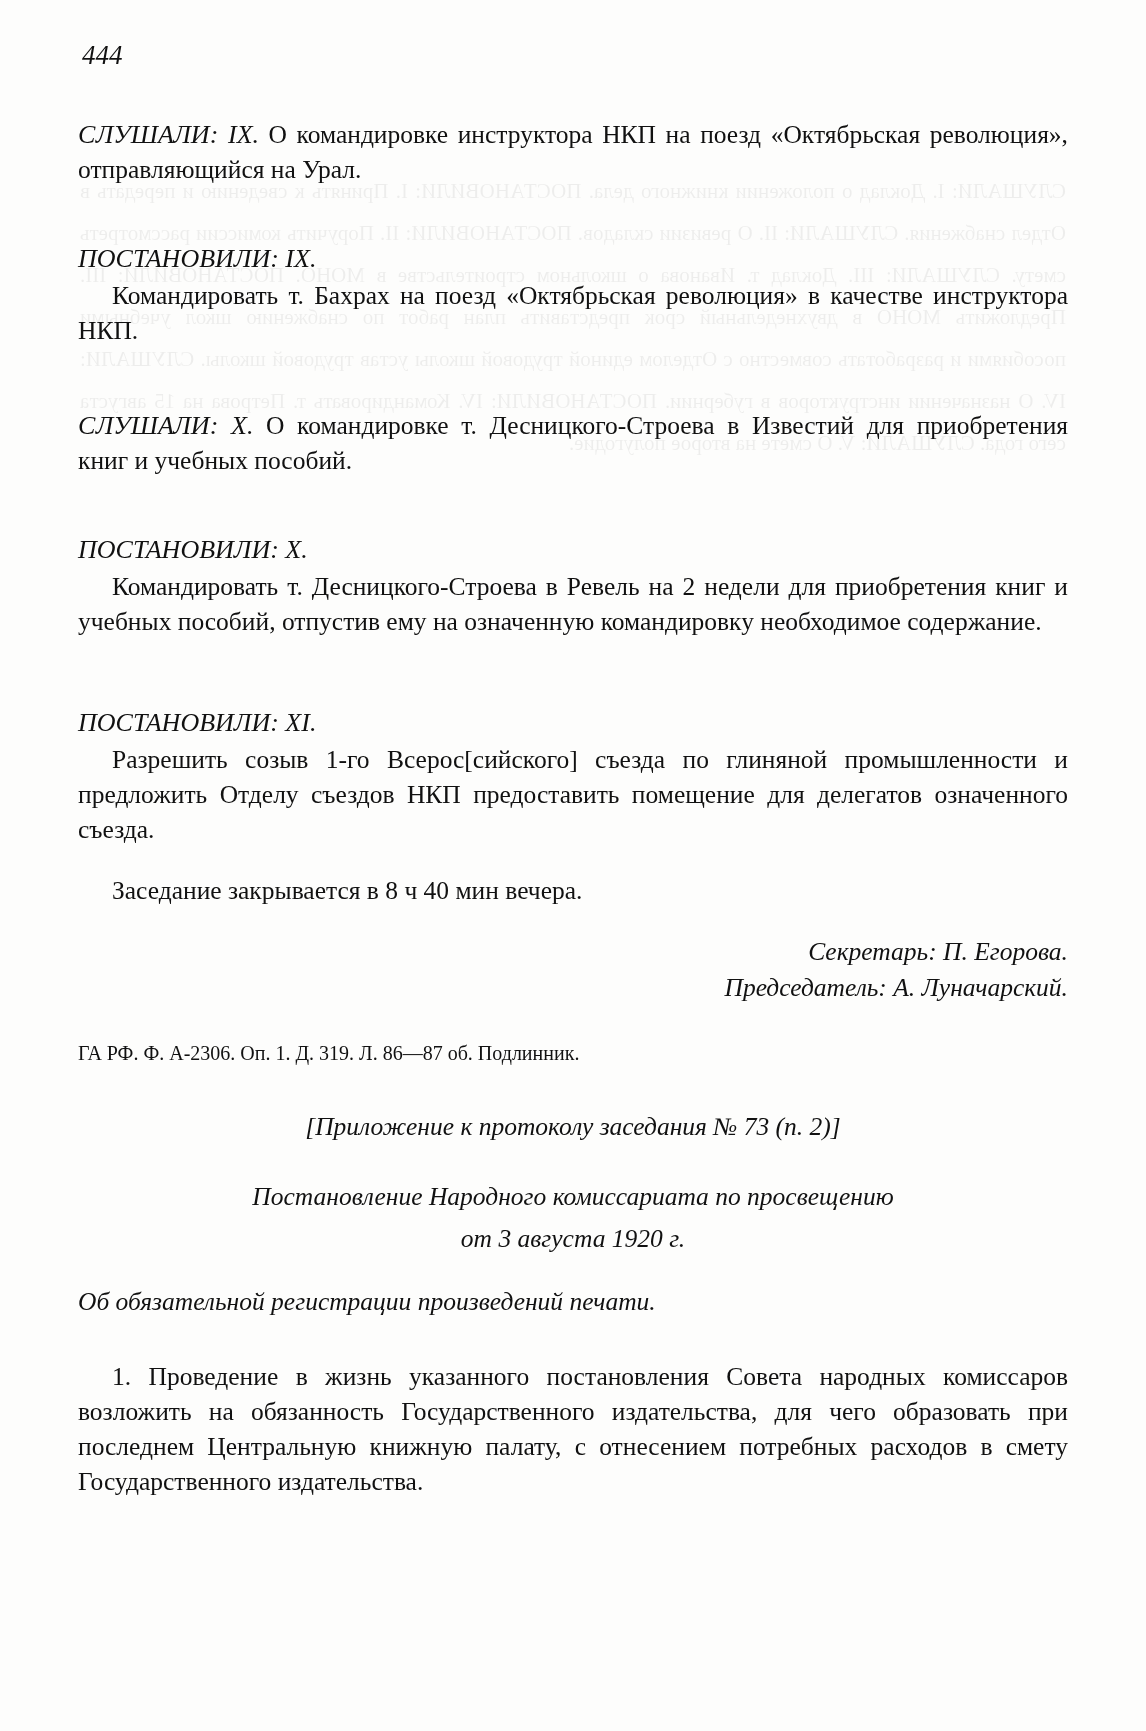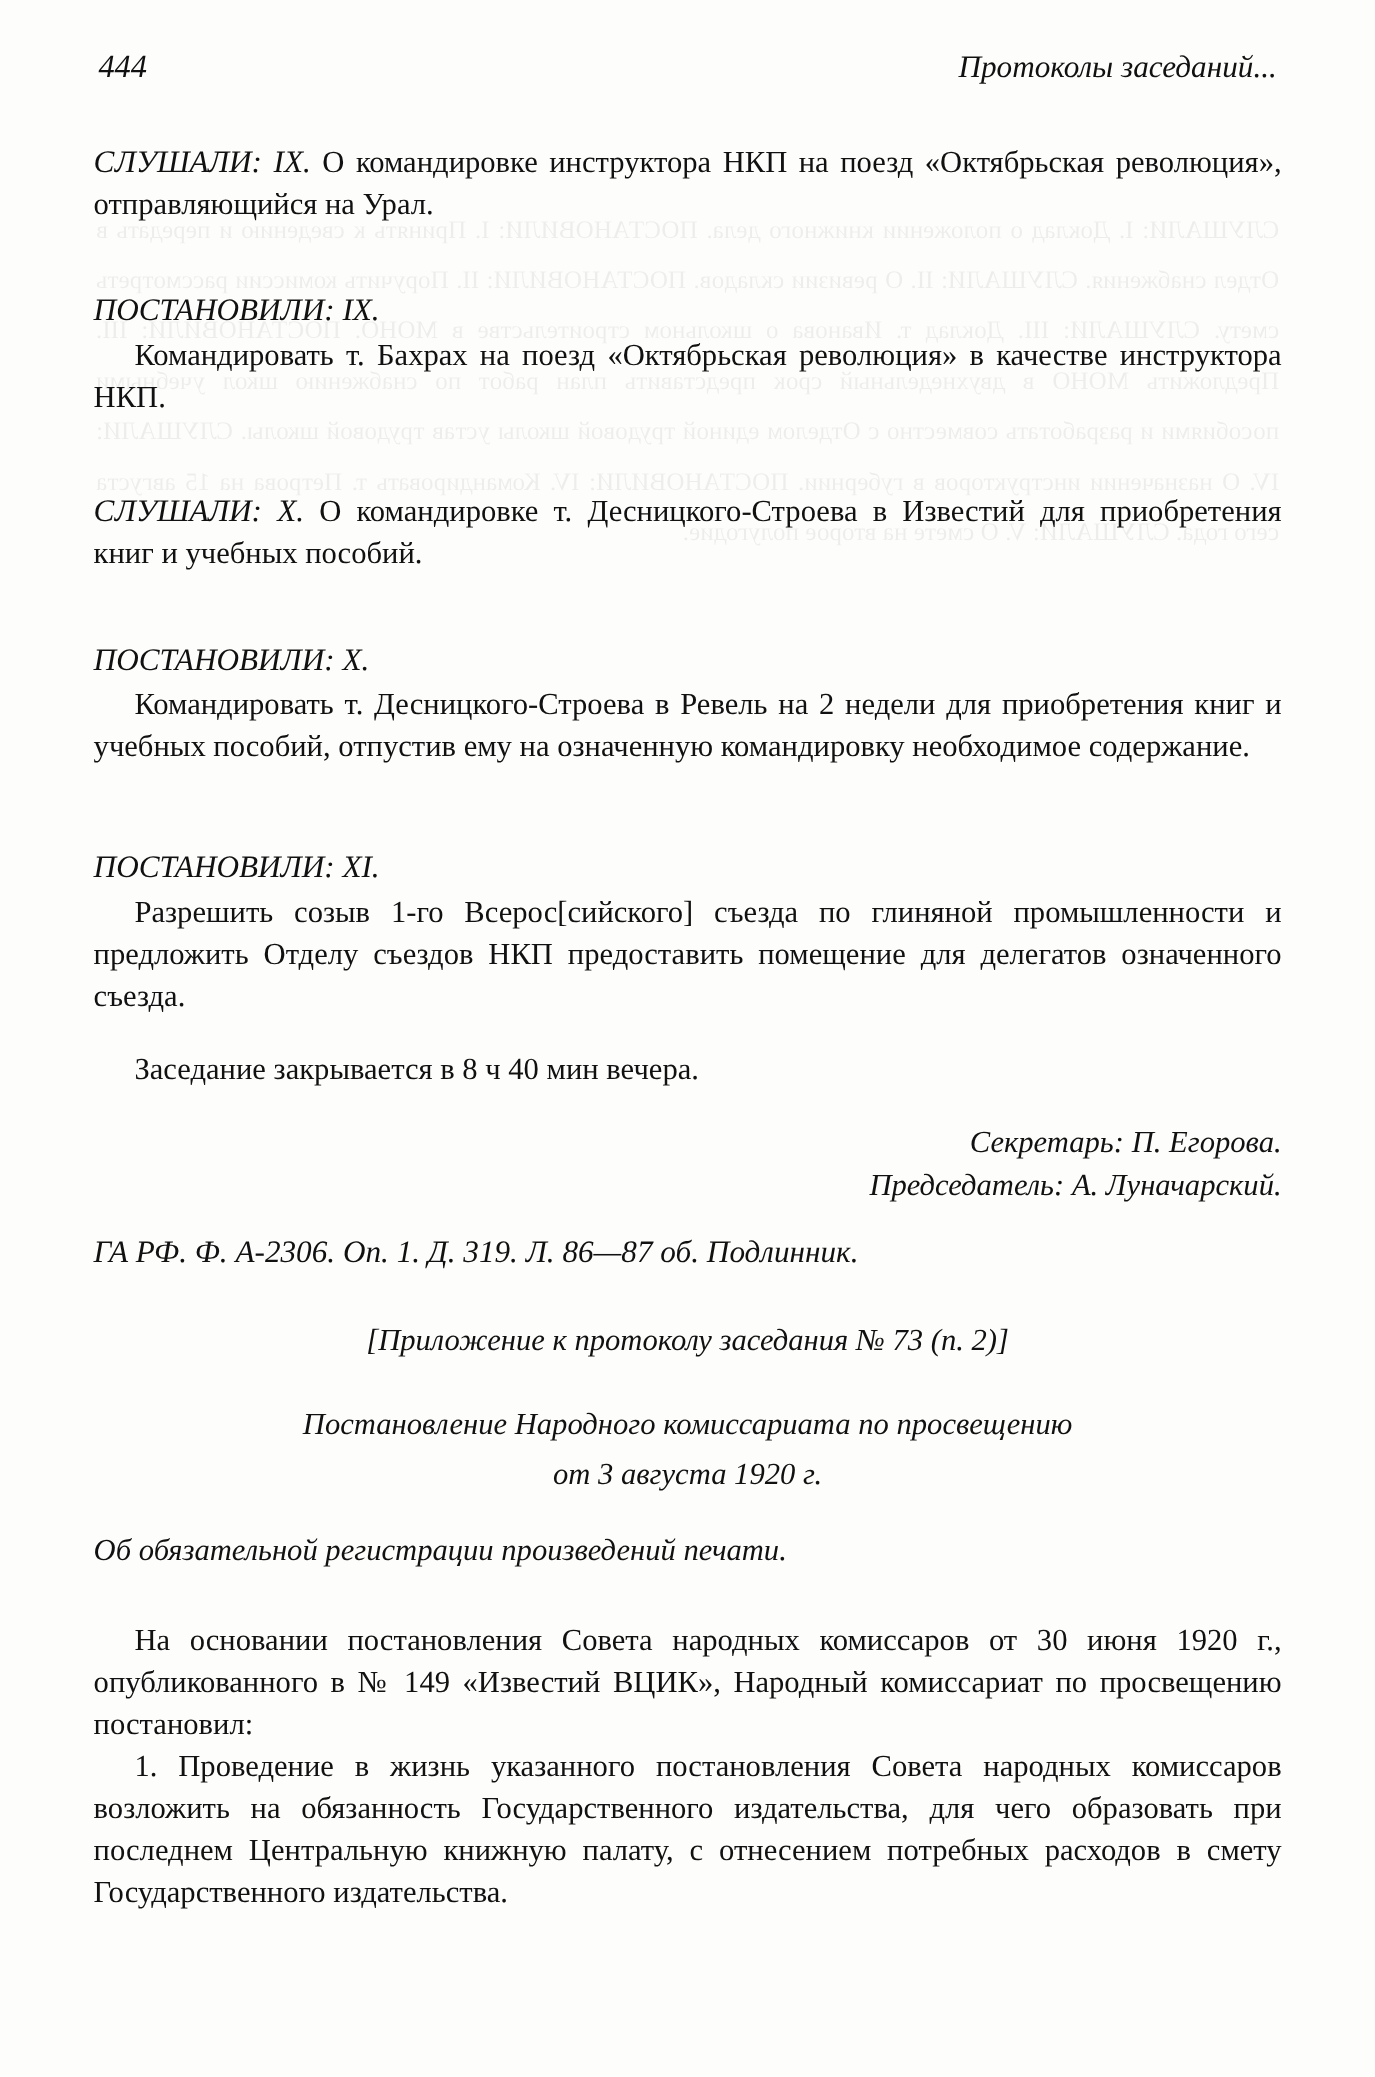--- a/index.html
+++ b/index.html
@@ -81,23 +81,22 @@
   .gap-sm { height: 14px; }
   .gap-md { height: 26px; }
   .gap-lg { height: 34px; }
   .sign {
     text-align: right;
     font-style: italic;
     font-size: 25.5px;
     line-height: 36px;
   }
   .archive {
-    font-style: italic;
-    font-size: 26px;
-    margin-top: 20px;
+    font-size: 20px;
+    margin-top: 30px;
   }
   .appendix-ref {
     text-align: center;
     font-style: italic;
     font-size: 25.5px;
     margin-top: 38px;
   }
   .doc-title {
     text-align: center;
     font-style: italic;
@@ -117,21 +116,20 @@
 </style>
 </head>
 <body>
 
 <div class="page">
 
   <div class="bleed">СЛУШАЛИ: I. Доклад о положении книжного дела. ПОСТАНОВИЛИ: I. Принять к сведению и передать в Отдел снабжения. СЛУШАЛИ: II. О ревизии складов. ПОСТАНОВИЛИ: II. Поручить комиссии рассмотреть смету. СЛУШАЛИ: III. Доклад т. Иванова о школьном строительстве в МОНО. ПОСТАНОВИЛИ: III. Предложить МОНО в двухнедельный срок представить план работ по снабжению школ учебными пособиями и разработать совместно с Отделом единой трудовой школы устав трудовой школы. СЛУШАЛИ: IV. О назначении инструкторов в губернии. ПОСТАНОВИЛИ: IV. Командировать т. Петрова на 15 августа сего года. СЛУШАЛИ: V. О смете на второе полугодие.</div>
 
   <div class="header">
     <div class="pageno">444</div>
-    <div class="running-title">Протоколы заседаний...</div>
   </div>
 
   <div class="content">
 
     <p class="heading-line"><span class="heading">СЛУШАЛИ: IX.</span><span> О командировке инструктора НКП на поезд «Октябрьская революция», отправляющийся на Урал.</span></p>
 
     <div class="gap-md"></div>
 
     <p class="heading heading-line">ПОСТАНОВИЛИ: IX.</p>
     <p class="para">Командировать т. Бахрах на поезд «Октябрьская революция» в качестве инструктора НКП.</p>
@@ -165,18 +163,17 @@
     <p class="archive">ГА РФ. Ф. А-2306. Оп. 1. Д. 319. Л. 86—87 об. Подлинник.</p>
 
     <p class="appendix-ref">[Приложение к протоколу заседания № 73 (п. 2)]</p>
 
     <p class="doc-title">Постановление Народного комиссариата по просвещению</p>
     <p class="doc-title" style="margin-top:4px;">от 3 августа 1920 г.</p>
 
     <p class="doc-subtitle">Об обязательной регистрации произведений печати.</p>
 
     <div class="body-block">
-      <p class="para">На основании постановления Совета народных комиссаров от 30 июня 1920 г., опубликованного в № 149 «Известий ВЦИК», Народный комиссариат по просвещению постановил:</p>
       <p class="para">1. Проведение в жизнь указанного постановления Совета народных комиссаров возложить на обязанность Государственного издательства, для чего образовать при последнем Центральную книжную палату, с отнесением потребных расходов в смету Государственного издательства.</p>
     </div>
 
   </div>
 </div>
 
 </body></html>

